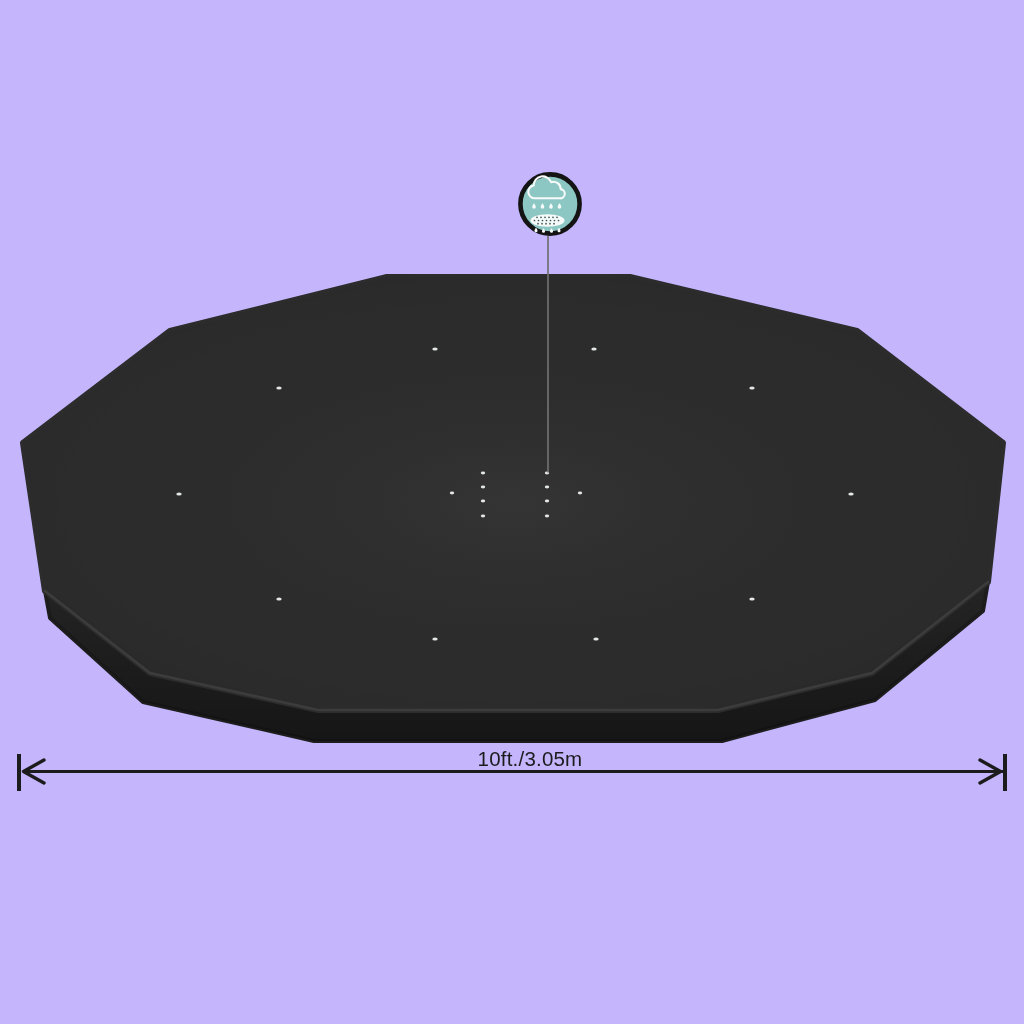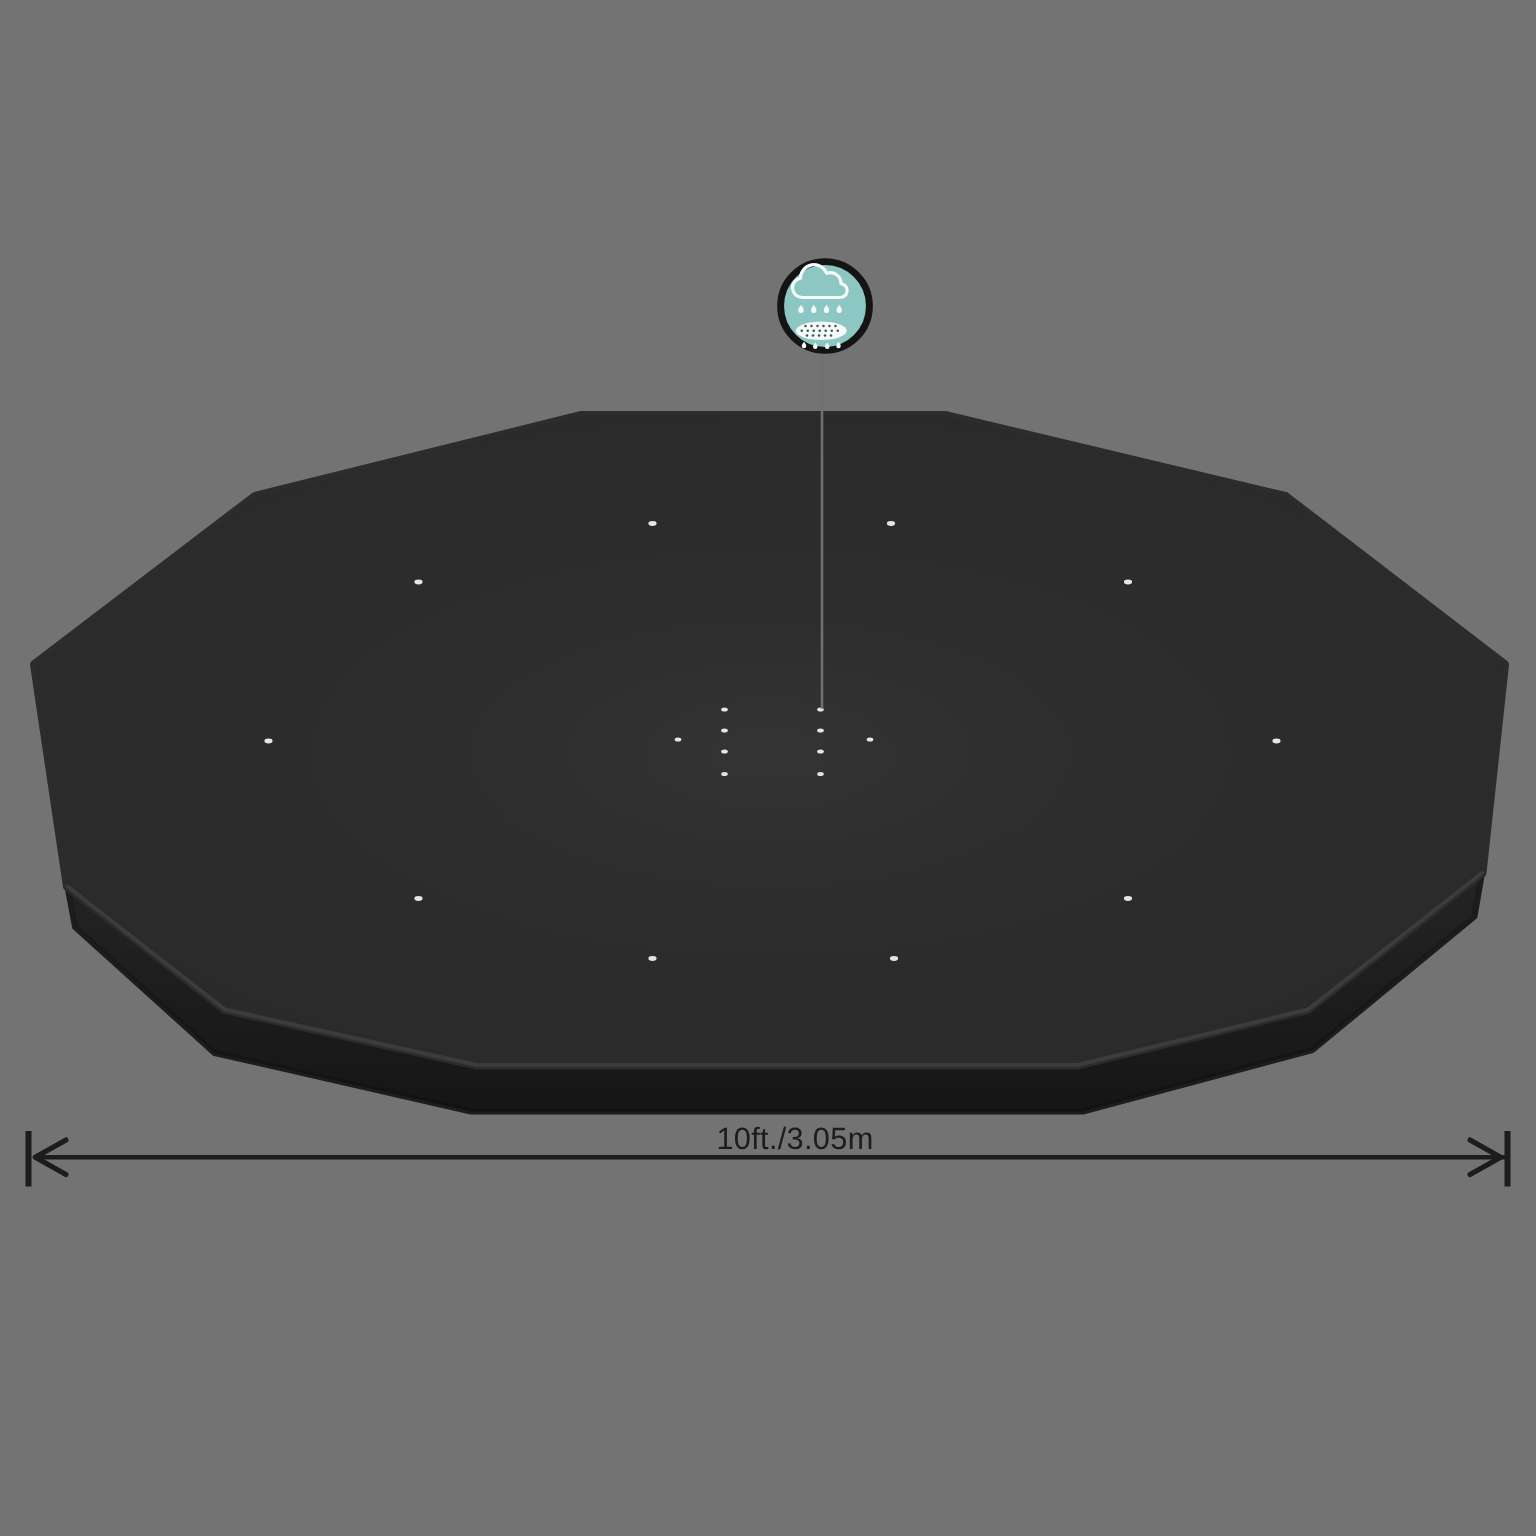--- a/index.html
+++ b/index.html
@@ -1,19 +1,19 @@
 <!DOCTYPE html>
 <html><head>
 <meta charset="utf-8">
 <style>
   html,body{margin:0;padding:0;background:#ffffff;}
   .canvas{
     position:relative;
     width:1024px;height:1024px;
-    background:#737373;
+    background:#c4b5fd;
     overflow:hidden;
     font-family:"Liberation Sans", sans-serif;
   }
   svg{display:block;}
   text.dim-label{
     font-family:"Liberation Sans", sans-serif;
     font-size:20.5px;
     letter-spacing:0.2px;
   }
 </style>

